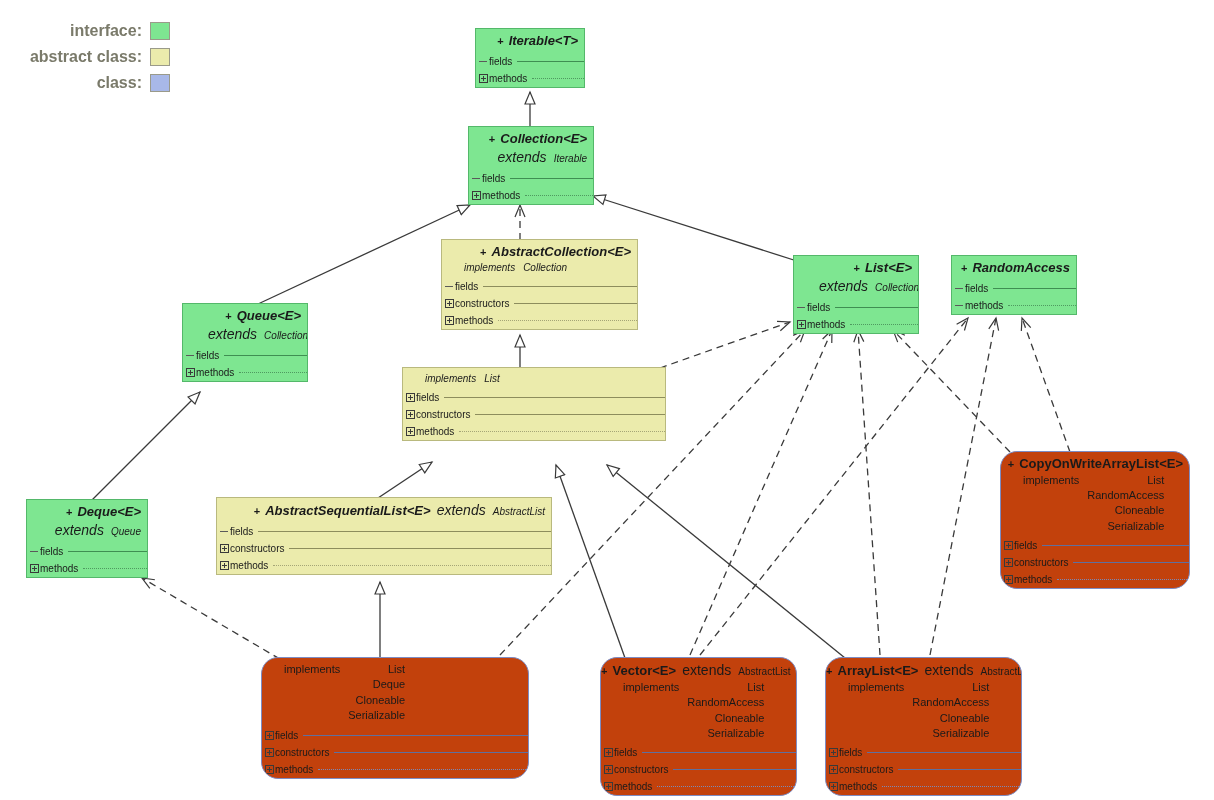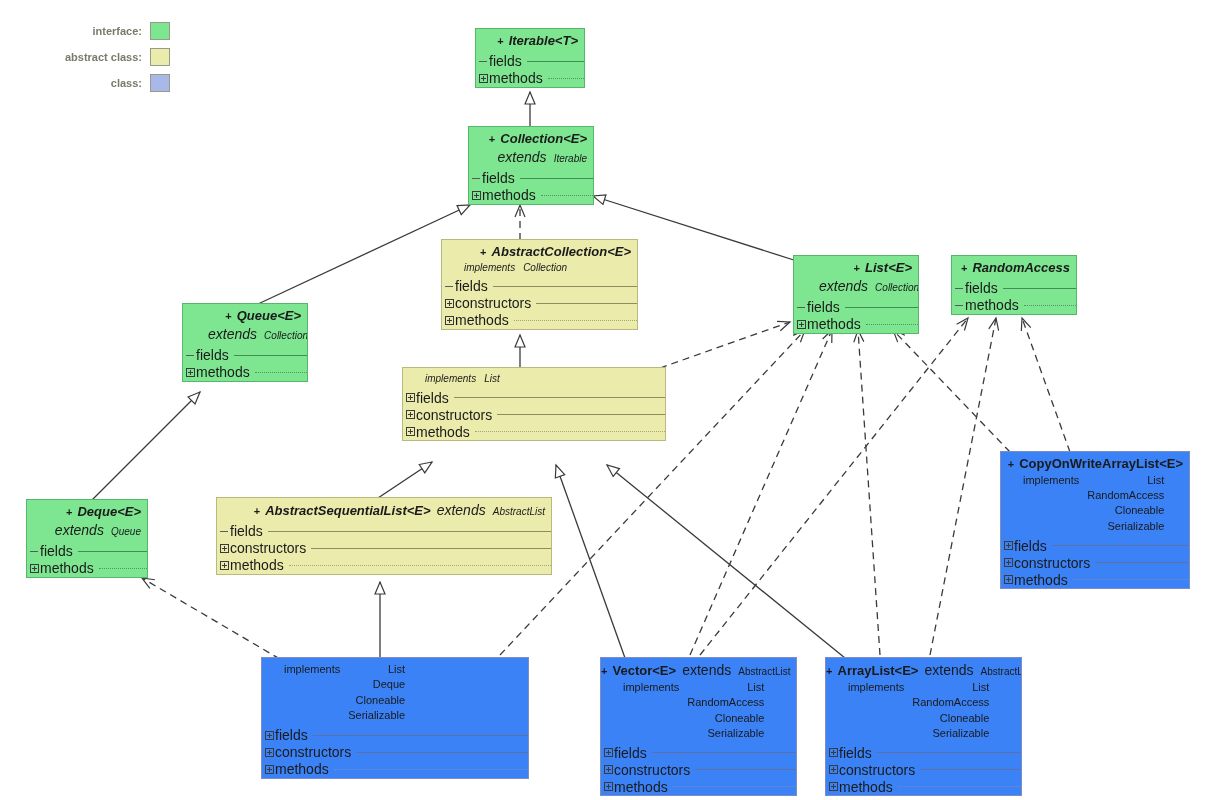--- a/index.html
+++ b/index.html
@@ -31,21 +31,21 @@
     width: 130px;
   }
   .legend-row {
     display: flex;
     align-items: center;
     justify-content: flex-end;
     height: 22px;
     margin-bottom: 4px;
   }
   .legend-label {
-    font-size: 11px;
+    font-size: 16px;
     color: #7a7a6a;
     font-weight: bold;
     text-align: right;
     padding-right: 8px;
     white-space: nowrap;
   }
   .legend-swatch {
     width: 18px;
     height: 16px;
     border: 1px solid #9a9a8a;
@@ -56,21 +56,21 @@
   .uml-node {
     position: absolute;
     box-sizing: border-box;
     border: 1px solid #8a8a78;
     font-size: 11px;
     color: #1a1a1a;
     overflow: hidden;
   }
   .uml-node.iface  { background: #7ee691; border-color: #54b86a; }
   .uml-node.abstr  { background: #ebebac; border-color: #b9b97e; }
-  .uml-node.clazz  { background: #3b82f6; border-color: #7d8cc4; }
+  .uml-node.clazz  { background: #c2410c; border-color: #7d8cc4; border-radius: 17px; }
 
   .node-head {
     padding: 4px 6px 3px 0;
     line-height: 1.28;
     text-align: right;
   }
   .head-line {
     white-space: nowrap;
   }
   .vis {
@@ -149,21 +149,21 @@
     flex: 0 0 auto;
     margin-right: 1px;
   }
   .marker-dash::before {
     content: "";
     position: absolute;
     left: 0; right: 1px; top: 4px; height: 1px;
     background: #5a5a5a;
   }
   .compart-label {
-    font-size: 14px;
+    font-size: 10px;
     white-space: nowrap;
     padding-right: 5px;
     flex: 0 0 auto;
   }
   .compart-rule {
     flex: 1 1 auto;
     height: 1px;
     background: #6e6e5e;
   }
   .compart-rule.dotted {

